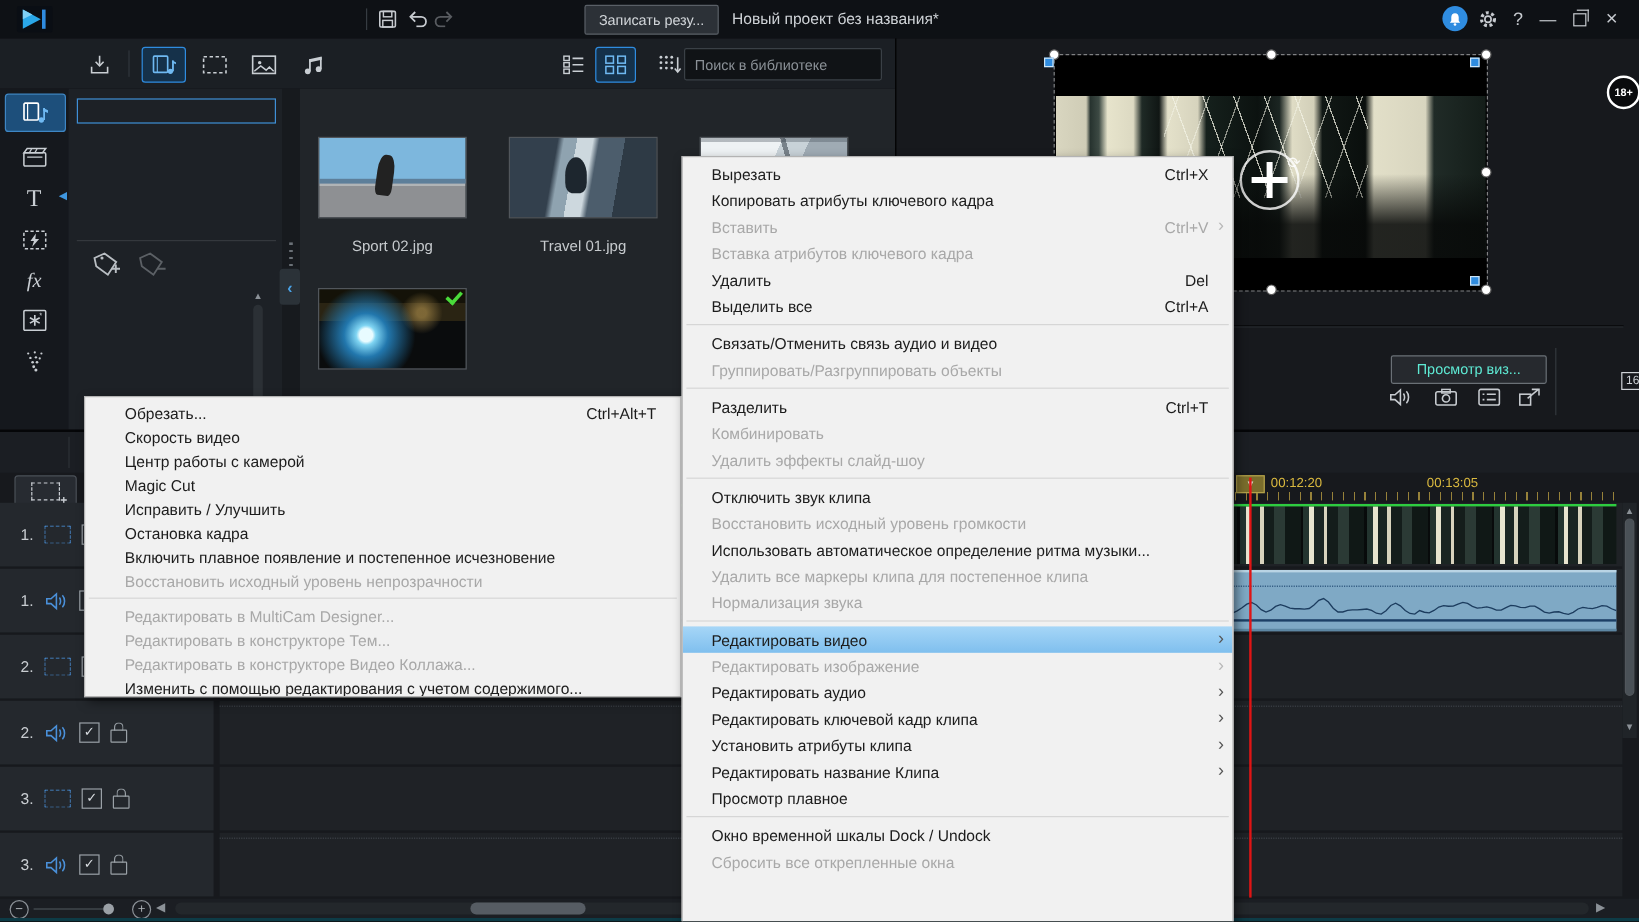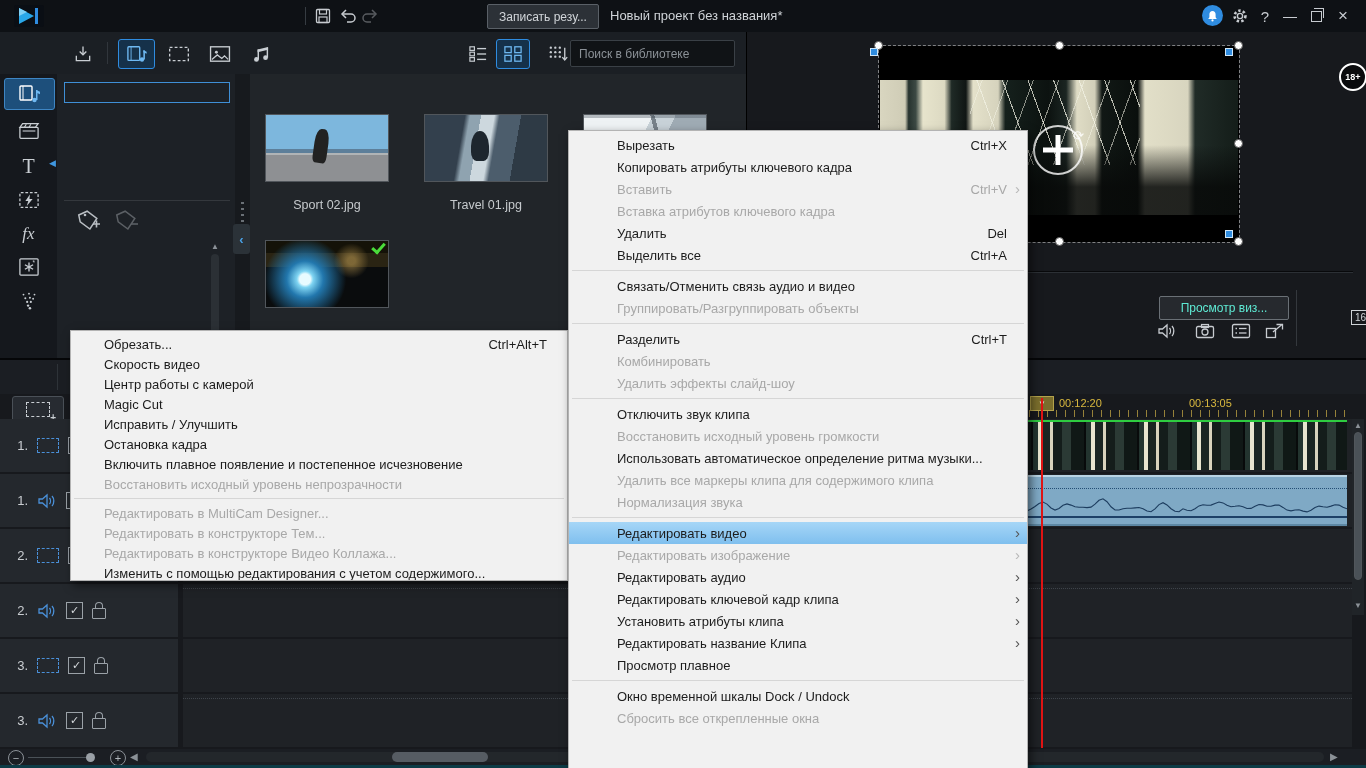--- a/index.html
+++ b/index.html
@@ -162,21 +162,21 @@
   #zoom-dot{left:86px;top:4px;width:9px;height:9px;border-radius:50%;background:#9aa0a6;}
   #h-arrow-l{left:130px;top:2px;font-size:10px;color:#8b9197;}
   #h-track{left:146px;top:3px;width:1178px;height:10px;background:#23272b;border-radius:5px;}
   #h-thumb{left:246px;top:0;width:96px;height:10px;background:#565c63;border-radius:5px;position:absolute;}
   #h-arrow-r{left:1330px;top:2px;font-size:10px;color:#8b9197;}
   #bottom-teal{left:0;top:405px;width:1366px;height:3px;background:#0d3b46;}
 
   
   .menu{position:absolute;background:#f1f1f1;border:1px solid #b3b3b3;box-shadow:3px 4px 9px rgba(0,0,0,.55);
      padding:3px 0;box-sizing:border-box;z-index:50;font-size:13px;color:#1c1c1c;}
-  .mi{position:relative;display:flex;align-items:center;height:22px;padding:0 20px 0 48px;}
+  .mi{position:relative;display:flex;align-items:center;height:22px;padding:0 20px 0 24px;}
   .sub .mi{height:20px;padding-left:33px;}
   .mi-label{flex:1;white-space:nowrap;}
   .mi-shortcut{margin-left:28px;white-space:nowrap;}
   .mi-arrow{position:absolute;right:7px;top:50%;transform:translateY(-54%);font-size:15px;color:#555;display:none;}
   .mi.has-arrow .mi-arrow{display:block;}
   .mi.disabled{color:#a8a8a8;}
   .mi.disabled .mi-arrow{color:#b8b8b8;}
   .mi.selected{background:linear-gradient(#a6d6f7,var(--menu-highlight,#7fbfee));}
   .mi.divider{height:1px;background:#d6d6d6;margin:4px 3px;padding:0;}
   #context-menu{left:568px;top:130px;width:460px;height:641px;overflow:hidden;}
@@ -793,21 +793,21 @@
         <span class="mi-label">Восстановить исходный уровень громкости</span>
         <span class="mi-shortcut"></span>
 
       </div>
       <div class="mi">
         <span class="mi-label">Использовать автоматическое определение ритма музыки...</span>
         <span class="mi-shortcut"></span>
 
       </div>
       <div class="mi disabled">
-        <span class="mi-label">Удалить все маркеры клипа для содержимого клипа</span>
+        <span class="mi-label">Удалить все маркеры клипа для постепенное клипа</span>
         <span class="mi-shortcut"></span>
 
       </div>
       <div class="mi disabled">
         <span class="mi-label">Нормализация звука</span>
         <span class="mi-shortcut"></span>
 
       </div>
       <div class="mi divider">
         

